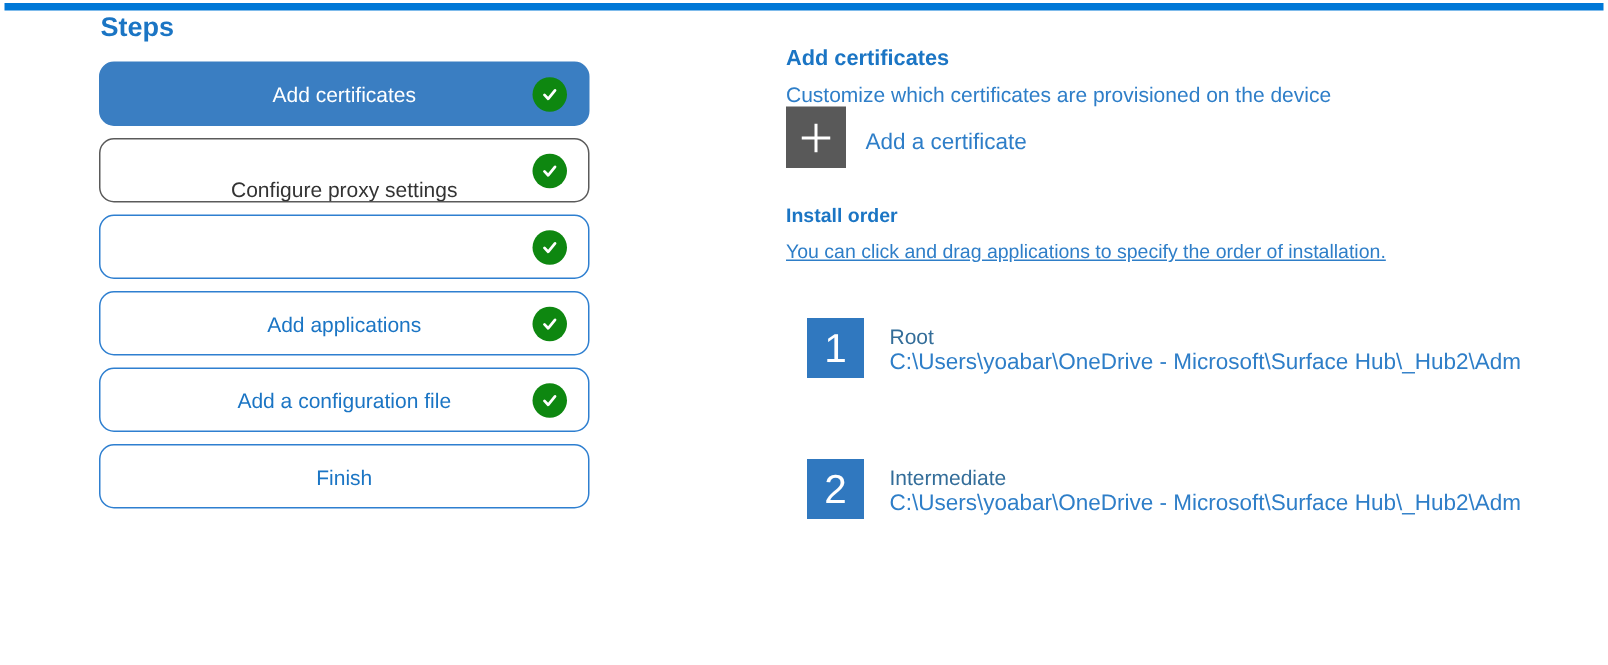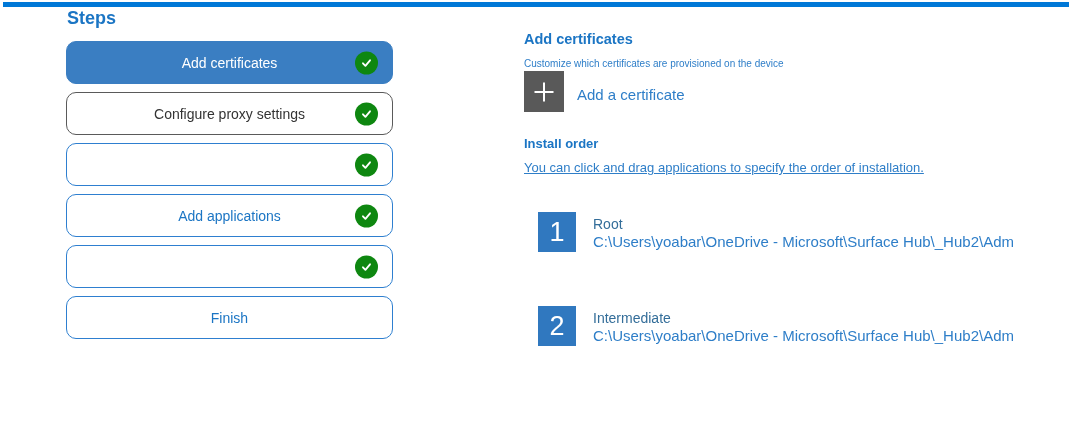--- a/index.html
+++ b/index.html
@@ -36,39 +36,40 @@
     padding: 0 44px; cursor: pointer; width: 100%;
   }
   .step-btn.selected {
     background: var(--selected_fill, #3A7EC2);
     border-color: var(--selected_fill, #3A7EC2);
     color: #ffffff;
   }
   .step-btn.muted {
     border-color: var(--muted_border, #5A5A5A);
     color: var(--muted_text, #333333);
+    align-items: flex-end;
   }
   .check-badge {
     position: absolute; right: 14px; top: 50%;
     transform: translateY(-50%);
     width: 23px; height: 23px; border-radius: 50%;
     background: var(--green, #0E8710);
     display: flex; align-items: center; justify-content: center;
   }
   .check-badge svg { width: 13px; height: 13px; display: block; }
 
   
   .content-panel { position: absolute; left: 524px; top: 31px; width: 530px; }
   .content-title {
     color: var(--blue_text, #1B75C4);
     font-size: 14.5px; font-weight: bold; margin: 0 0 9px; line-height: 16px;
   }
   .content-subtitle, .install-desc {
     color: var(--blue_body, #2E7EC8);
-    font-size: 10px; margin: 0; line-height: 15px;
+    font-size: 14px; margin: 0; line-height: 15px;
   }
   .add-cert-row {
     display: flex; gap: 13px; align-items: center;
     cursor: pointer; width: fit-content;
   }
   .plus-btn {
     width: 40px; height: 41px; flex: 0 0 auto;
     background: var(--gray_button, #595959);
     position: relative; border: none; cursor: pointer; padding: 0;
   }
@@ -143,20 +144,21 @@
         <button type="button" class="step-btn">
           <span class="step-label">Add applications</span>
           <span class="check-badge">
             <svg viewBox="0 0 24 24" aria-hidden="true">
               <path d="M5.5 12.5l4.5 4.8 8.5-10.3" fill="none" stroke="#ffffff" stroke-width="3.4" stroke-linecap="round" stroke-linejoin="round"></path>
             </svg>
           </span>
         </button>
 
         <button type="button" class="step-btn">
+          <span class="step-label">Add a configuration file</span>
           <span class="check-badge">
             <svg viewBox="0 0 24 24" aria-hidden="true">
               <path d="M5.5 12.5l4.5 4.8 8.5-10.3" fill="none" stroke="#ffffff" stroke-width="3.4" stroke-linecap="round" stroke-linejoin="round"></path>
             </svg>
           </span>
         </button>
 
         <button type="button" class="step-btn">
           <span class="step-label">Finish</span>
 

